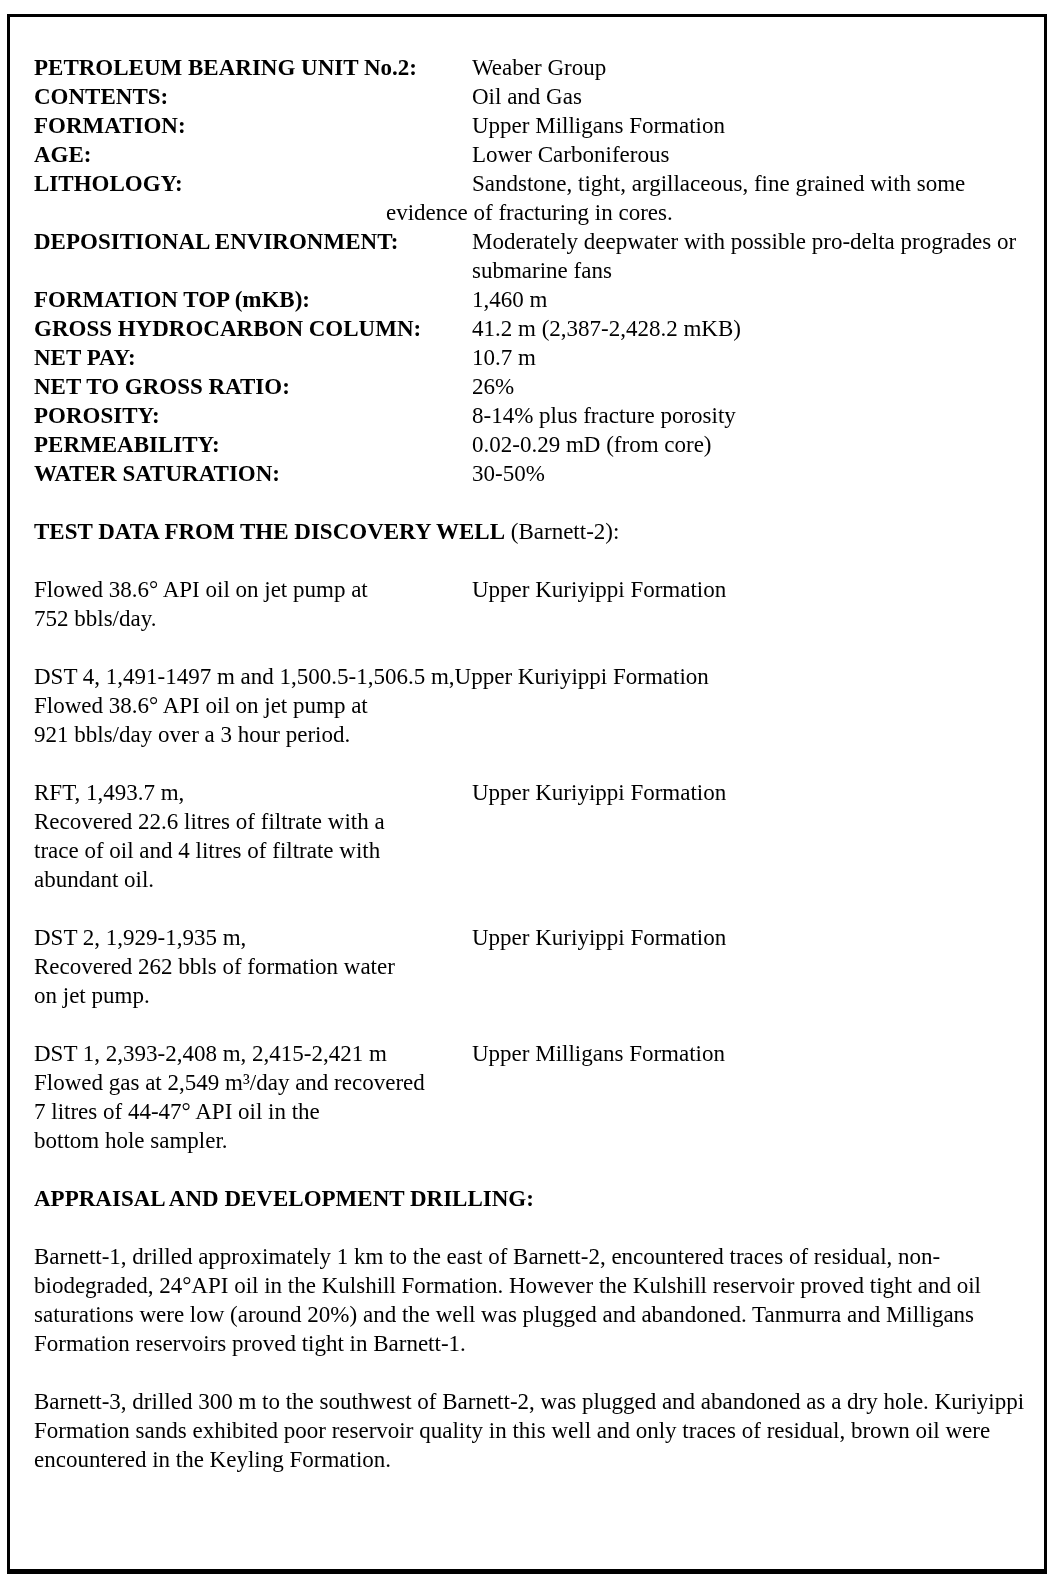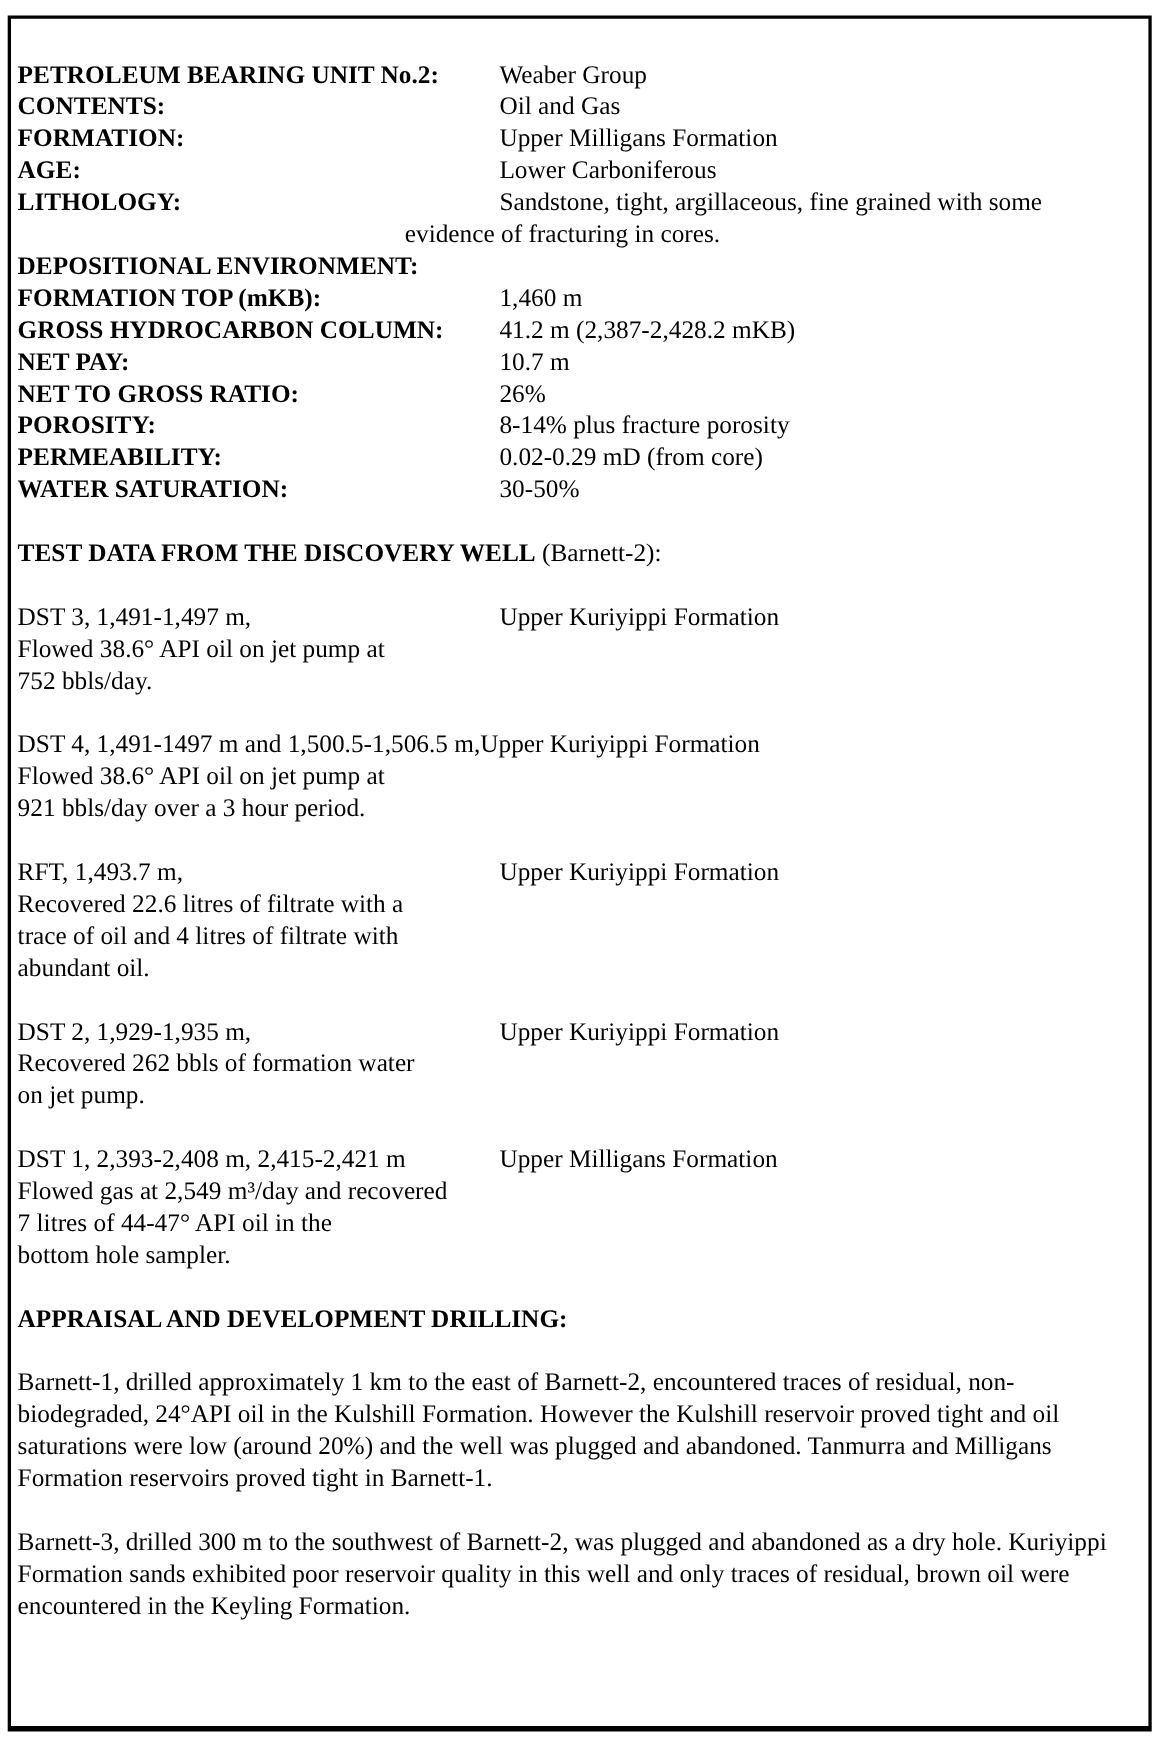--- a/index.html
+++ b/index.html
@@ -19,21 +19,21 @@
     overflow: hidden;
   }
   .doc-box {
     position: absolute;
     top: 14px;
     left: 7px;
     right: 7px;
     bottom: 12px;
     border: 3px solid #000000;
     border-bottom-width: 5px;
-    padding: 36px 6px 0 6px;
+    padding: 36px 6px 0 24px;
     box-sizing: border-box;
     overflow: hidden;
   }
   .row {
     display: grid;
     grid-template-columns: 438px 1fr;
     align-items: start;
   }
   .lbl { font-weight: bold; }
   .wrapline { margin-left: 352px; }
@@ -73,20 +73,24 @@
         <span class="lbl">AGE:</span>
         <span class="val">Lower Carboniferous</span>
       </div>
       <div class="row">
         <span class="lbl">LITHOLOGY:</span>
         <span class="val">Sandstone, tight, argillaceous, fine grained with some</span>
       </div>
       <div class="wrapline">evidence of fracturing in cores.</div>
       <div class="row">
         <span class="lbl">DEPOSITIONAL ENVIRONMENT:</span>
+        <span class="val">
+          <div>Moderately deepwater with possible pro-delta progrades or</div>
+          <div>submarine fans</div>
+        </span>
       </div>
       <div class="row">
         <span class="lbl">FORMATION TOP (mKB):</span>
         <span class="val">1,460 m</span>
       </div>
       <div class="row">
         <span class="lbl">GROSS HYDROCARBON COLUMN:</span>
         <span class="val">41.2 m (2,387-2,428.2 mKB)</span>
       </div>
       <div class="row">
@@ -110,21 +114,20 @@
         <span class="val">30-50%</span>
       </div>
     </div>
 
     <div class="heading">
       <span>TEST DATA FROM THE DISCOVERY WELL</span><span class="reg"> (Barnett-2):</span>
     </div>
 
     <div class="test">
       <div class="test-left">
-        <div class="tl">DST 3, 1,491-1,497 m,</div>
         <div class="tl">Flowed 38.6° API oil on jet pump at</div>
         <div class="tl">752 bbls/day.</div>
       </div>
       <span class="formation">Upper Kuriyippi Formation</span>
     </div>
 
     <div class="test">
       <div class="test-left">
         <div class="tl"><span>DST 4, 1,491-1497 m and 1,500.5-1,506.5 m,</span><span>Upper Kuriyippi Formation</span></div>
         <div class="tl">Flowed 38.6° API oil on jet pump at</div>

